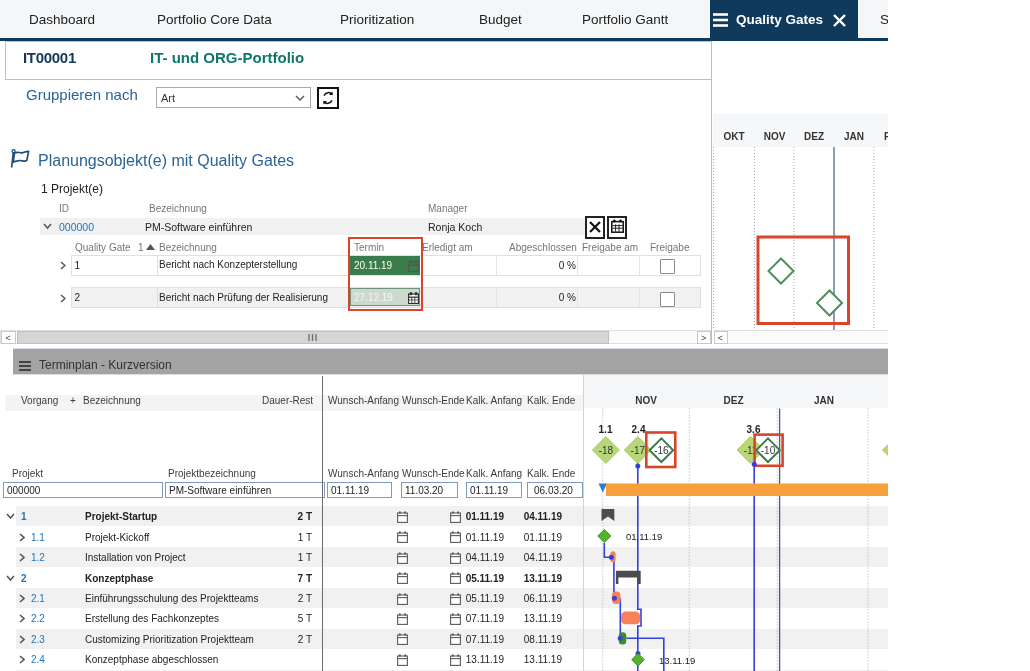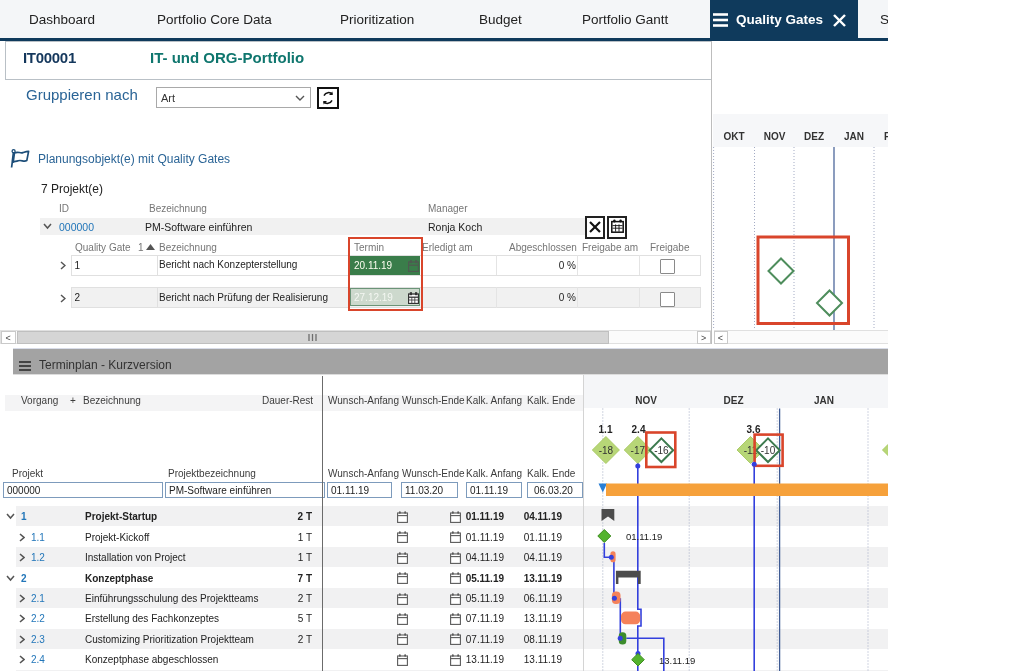--- a/index.html
+++ b/index.html
@@ -14,21 +14,21 @@
 
 .hbox{position:absolute;left:4.5px;top:41px;width:707px;height:38.5px;background:#fff;border:1px solid #b9c0c6;box-sizing:border-box;}
 .hid{position:absolute;left:23px;top:49px;font-size:15px;font-weight:bold;color:#14375c;letter-spacing:-0.3px;}
 .hname{position:absolute;left:150px;top:49px;font-size:15px;font-weight:bold;color:#0f766e;}
 
 .glabel{position:absolute;left:26px;top:85.5px;font-size:15px;color:#2a6496;}
 .gsel{position:absolute;left:156px;top:86.5px;width:155px;height:21px;border:1px solid #a9a9a9;background:#fff;box-sizing:border-box;}
 .gsel .t{position:absolute;left:4px;top:4px;font-size:11px;color:#333;}
 .gbtn{position:absolute;left:317px;top:87px;width:22px;height:22px;border:2px solid #111;background:#fff;box-sizing:border-box;}
 
-.ptitle{position:absolute;left:38px;top:152px;font-size:12px;color:#2a6496;}
+.ptitle{position:absolute;left:38px;top:152px;font-size:16px;color:#2a6496;}
 .pcount{position:absolute;left:41px;top:181.5px;font-size:12px;color:#222;}
 
 .th{position:absolute;font-size:10px;color:#767676;white-space:nowrap;}
 .th2{position:absolute;font-size:10px;color:#767676;white-space:nowrap;}
 .td{position:absolute;font-size:10.5px;color:#222;white-space:nowrap;}
 .link{color:#2276b9;}
 .sbbtn{position:absolute;background:#fff;border:1px solid #c9c9c9;box-sizing:border-box;color:#444;text-align:center;}
 
 .bothdr{position:absolute;left:13px;top:347.5px;width:1030px;height:27px;background:#a3a3a3;border-top:1px solid #d8dce8;border-bottom:1px solid #dcdcdc;box-sizing:border-box;}
 .bothdr .txt{position:absolute;left:26px;top:9px;font-size:12px;color:#333;}
@@ -87,21 +87,21 @@
       <path d="M2.5,13.5 L2.5,10 L6,10 Z" fill="#111"></path>
     </svg>
   </div>
 
   <svg class="abs" style="left:9px;top:147px;" width="24" height="24" viewBox="0 0 24 24">
     <circle cx="4.6" cy="4.2" r="1.5" fill="none" stroke="#1d4e79" stroke-width="1.3"></circle>
     <line x1="4.4" y1="5.6" x2="2.6" y2="20.5" stroke="#1d4e79" stroke-width="1.7"></line>
     <path d="M5.4,6.2 C8.5,3.8 11,6.6 14,5.6 C16.5,4.8 18.3,4.2 19.6,4.4 L17.8,13.6 C14.8,15.2 12.2,12.6 9.2,13.8 C7,14.7 5,14.2 4.2,15.2 Z" fill="none" stroke="#1d4e79" stroke-width="1.7" stroke-linejoin="round"></path>
   </svg>
   <div class="ptitle">Planungsobjekt(e) mit Quality Gates</div>
-  <div class="pcount">7 Projekt(e)</div>
+  <div class="pcount">1 Projekt(e)</div>
 
   <div class="th" style="left:59px;top:203px;">ID</div>
   <div class="th" style="left:149px;top:203px;">Bezeichnung</div>
   <div class="th" style="left:428px;top:203px;">Manager</div>
 
   <div class="abs" style="left:40px;top:218px;width:545px;height:17px;background:#f1f1f1;"></div>
   <svg class="abs" style="left:43px;top:223px;" width="9" height="7">
       <path d="M1,1 L4.5,5 L8,1" stroke="#555" stroke-width="1.5" fill="none"></path>
     </svg>
   <div class="td link" style="left:59px;top:221px;">000000</div>

